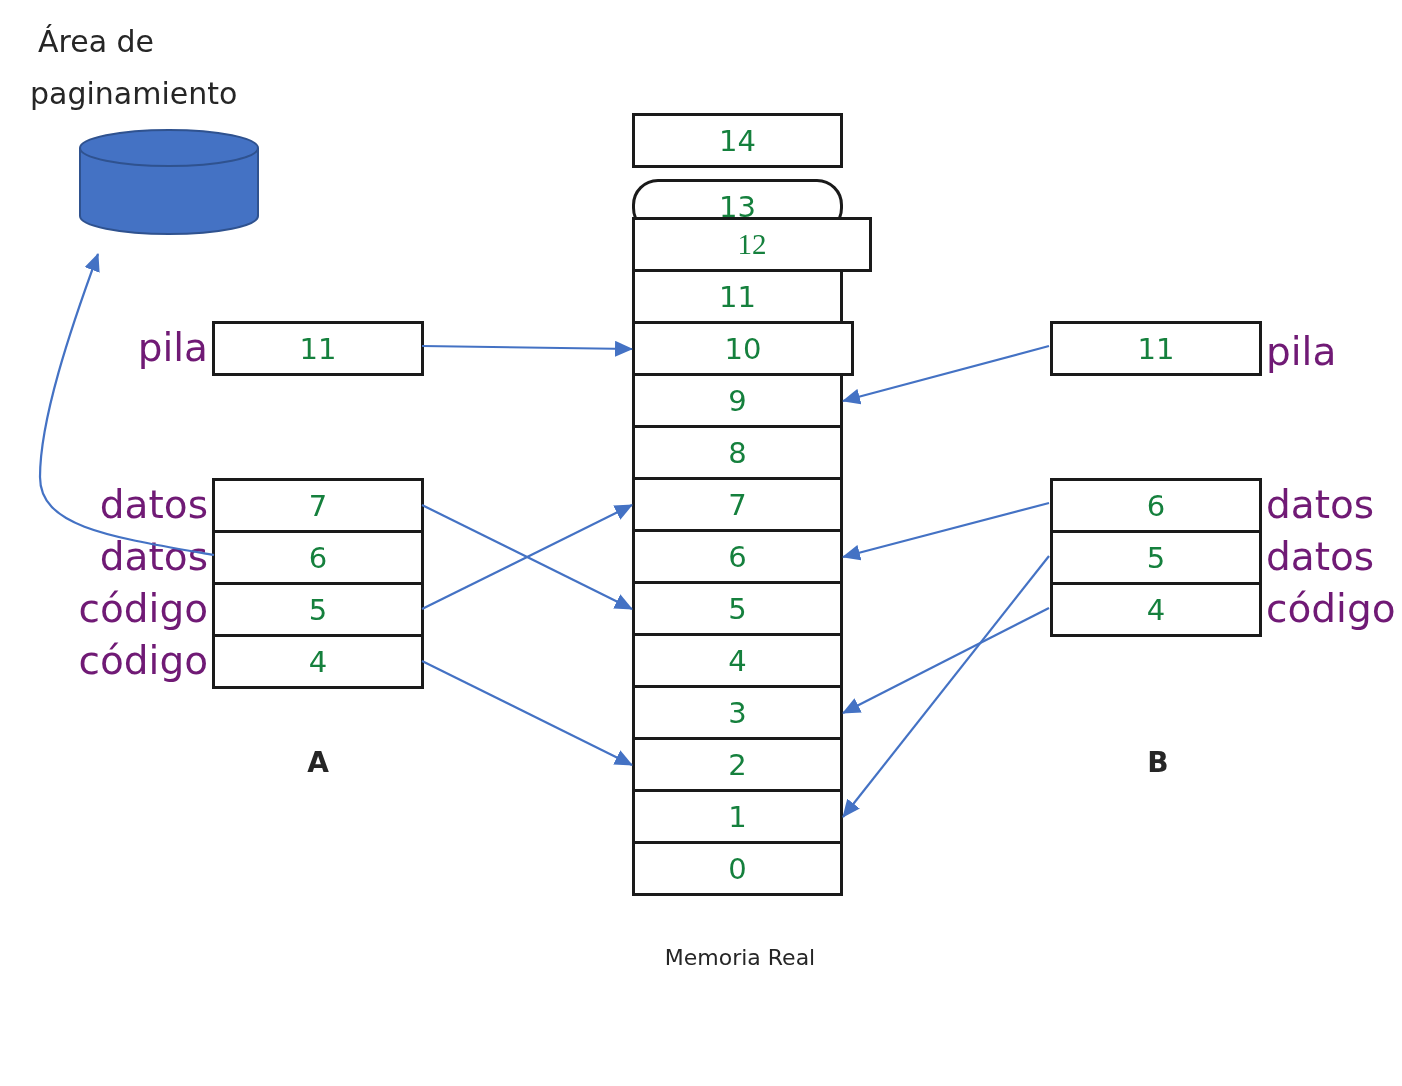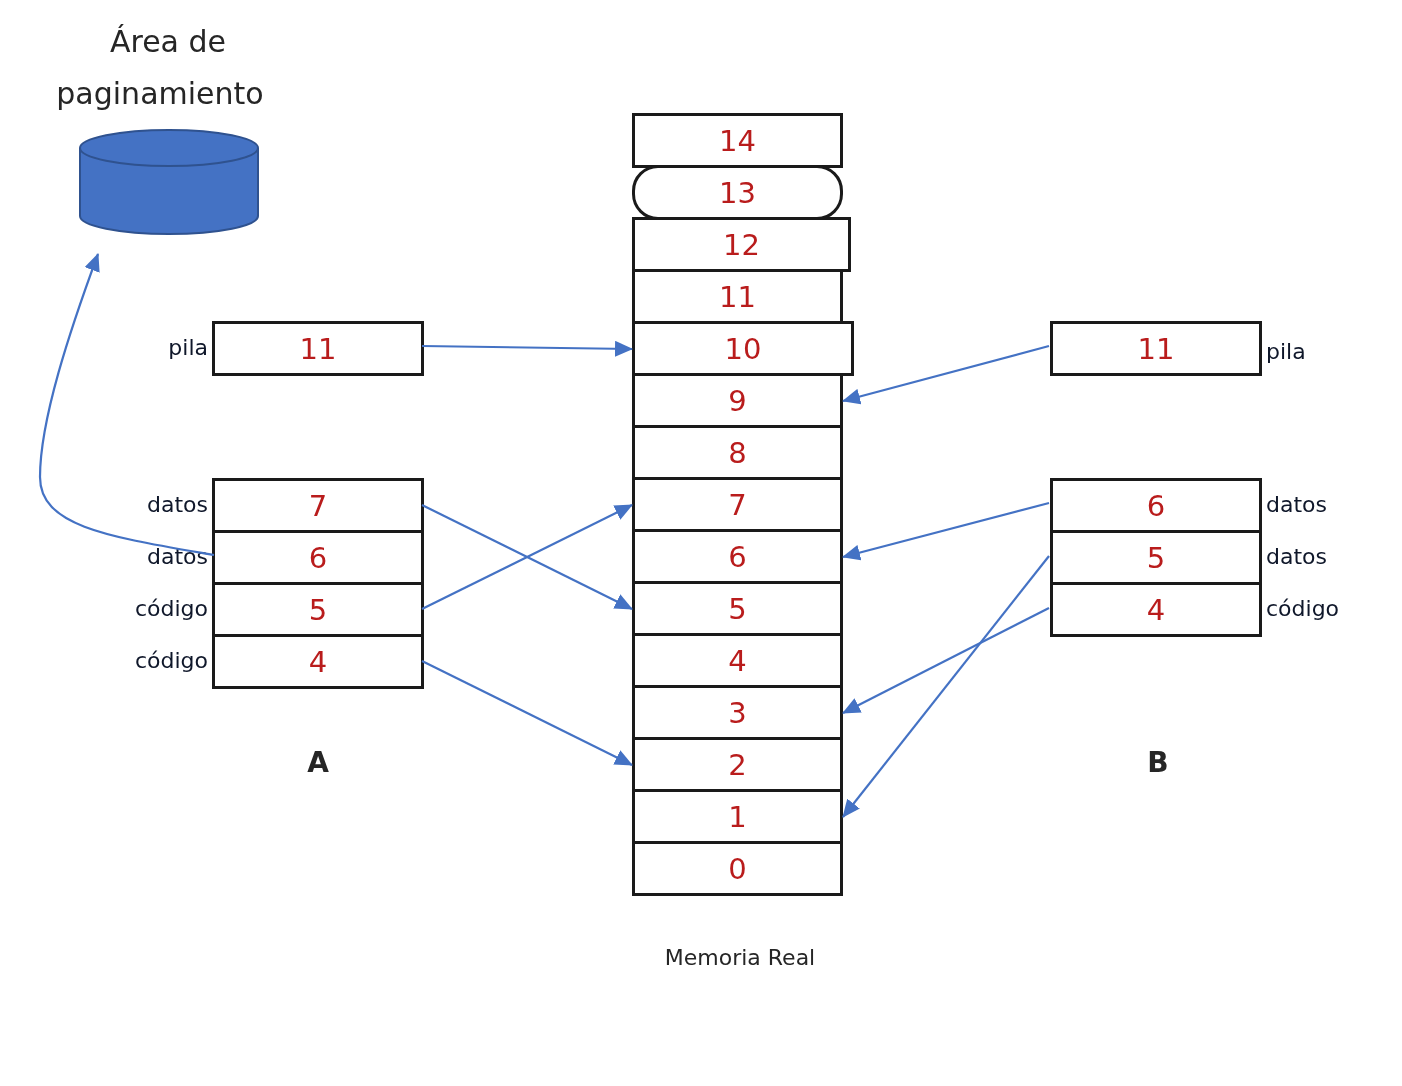--- a/index.html
+++ b/index.html
@@ -1,42 +1,42 @@
 <!DOCTYPE html>
 <html><head>
 <meta charset="utf-8">
 <style>
   html, body { margin: 0; padding: 0; background: #ffffff; }
   body { width: 1402px; height: 1086px; position: relative; overflow: hidden;
          font-family: "DejaVu Sans", sans-serif; color: #262626; }
   .abs { position: absolute; }
-  .title-text { font-size: 30px; text-align: center; width: 260px; line-height: 52px; }
+  .title-text { font-size: 30px; width: 260px; line-height: 52px; }
   .cell { position: absolute; box-sizing: border-box; border: 3px solid #1a1a1a;
           background: #fff; display: flex; align-items: center; justify-content: center;
-          font-size: 29px; color: #b91c1c; }
-  .lbl { position: absolute; font-size: 22px; line-height: 52px; color: #0f172a; }
+          font-size: 29px; color: #15803d; }
+  .lbl { position: absolute; font-size: 39px; line-height: 52px; color: #701a75; }
   .lbl.right-align { text-align: right; }
   .proc-label { position: absolute; font-size: 28px; font-weight: bold; width: 40px; text-align: center; }
   svg.overlay { position: absolute; left: 0; top: 0; }
 </style>
 </head>
 <body>
 
 <div class="abs title-text" style="left:38px; top:16px;">Área de</div>
 <div class="abs title-text" style="left:30px; top:68px;">paginamiento</div>
 
 <svg class="abs" style="left:70px; top:120px;" width="200" height="130">
   <path d="M10,28 L10,96 A89,18 0 0 0 188,96 L188,28" fill="#4472C4" stroke="#2F528F" stroke-width="2"></path>
   <ellipse cx="99" cy="28" rx="89" ry="18" fill="#4472C4" stroke="#2F528F" stroke-width="2"></ellipse>
 </svg>
 
 <div id="memory-col">
     <div class="cell" style="left: 632px; top: 113px; width: 211px; height: 55px;">14</div>
-    <div class="cell" style="left: 632px; top: 165px; width: 211px; height: 55px; border-radius: 26px;">13</div>
-    <div class="cell" style="left: 632px; top: 217px; width: 219px; height: 55px;">12</div>
+    <div class="cell" style="left: 632px; top: 179px; width: 211px; height: 55px; border-radius: 26px;">13</div>
+    <div class="cell" style="left: 632px; top: 217px; width: 240px; height: 55px; font-family: Liberation Serif, serif;">12</div>
     <div class="cell" style="left: 632px; top: 269px; width: 211px; height: 55px;">11</div>
     <div class="cell" style="left: 632px; top: 321px; width: 222px; height: 55px;">10</div>
     <div class="cell" style="left: 632px; top: 373px; width: 211px; height: 55px;">9</div>
     <div class="cell" style="left: 632px; top: 425px; width: 211px; height: 55px;">8</div>
     <div class="cell" style="left: 632px; top: 477px; width: 211px; height: 55px;">7</div>
     <div class="cell" style="left: 632px; top: 529px; width: 211px; height: 55px;">6</div>
     <div class="cell" style="left: 632px; top: 581px; width: 211px; height: 55px;">5</div>
     <div class="cell" style="left: 632px; top: 633px; width: 211px; height: 55px;">4</div>
     <div class="cell" style="left: 632px; top: 685px; width: 211px; height: 55px;">3</div>
     <div class="cell" style="left: 632px; top: 737px; width: 211px; height: 55px;">2</div>

